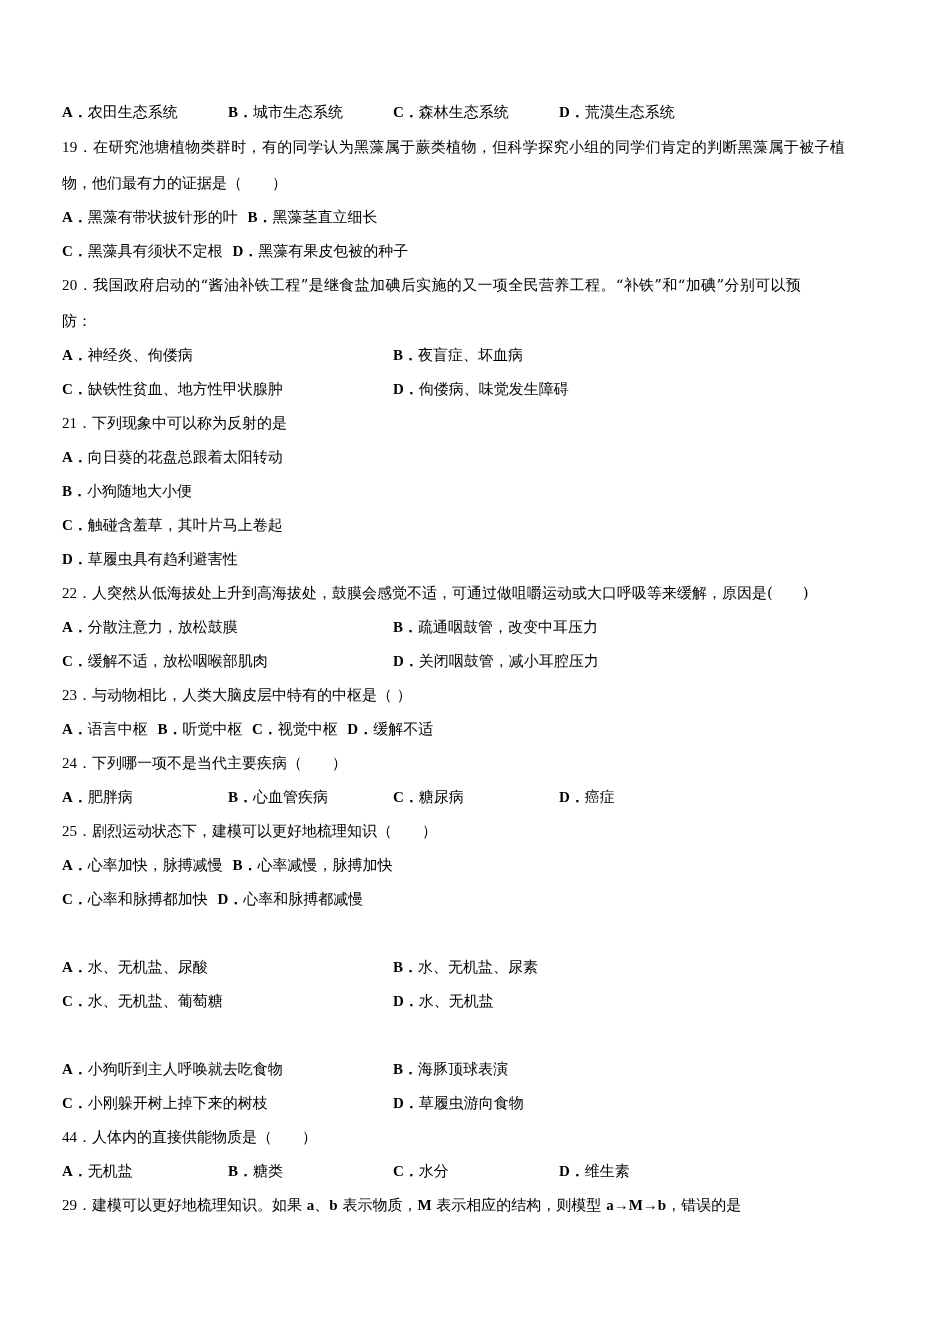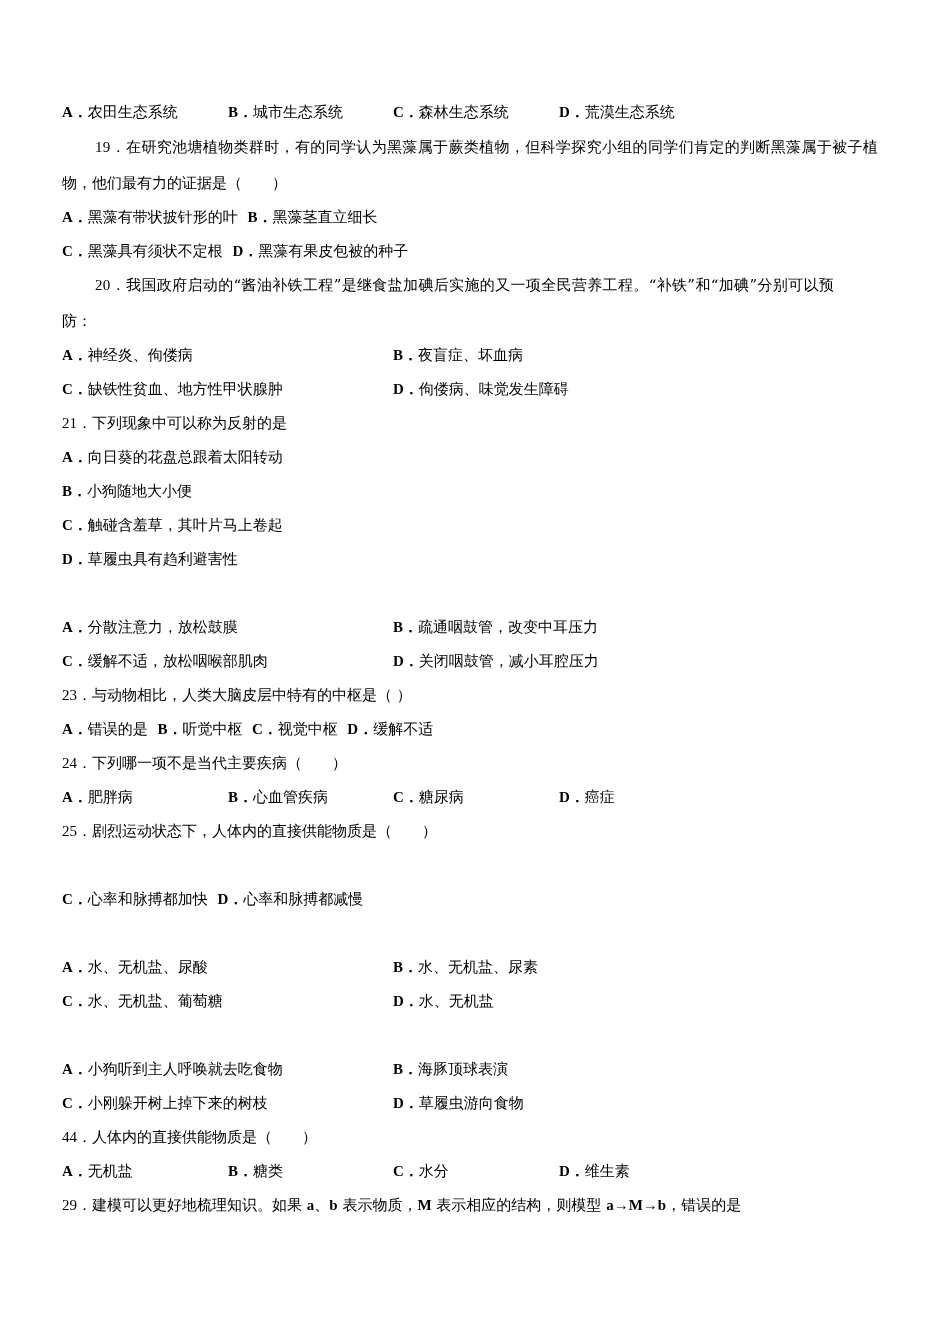--- a/index.html
+++ b/index.html
@@ -10,21 +10,21 @@
     font-size: 15px;
   }
   .page { position: absolute; left: 16px; top: 0; width: 950px; height: 1160px; }
   .line {
     position: absolute; left: 46px; white-space: nowrap;
     font-size: 15px; line-height: 20px; height: 20px;
   }
   .opt { position: absolute; top: 0; white-space: nowrap; }
   .letter { font-family: "Liberation Serif", serif; font-weight: bold; }
   .qnum { font-family: "Liberation Serif", serif; }
-  .just { letter-spacing: 0.35px; margin-left: 33px; }
+  .just { letter-spacing: 0.35px; }
 </style>
 </head>
 <body>
 
 <div class="page">
 
   <div class="line" style="top:102px">
     <span class="opt" style="left:0px"><span class="letter">A．</span><span>农田生态系统</span></span>
     <span class="opt" style="left:166px"><span class="letter">B．</span><span>城市生态系统</span></span>
     <span class="opt" style="left:331px"><span class="letter">C．</span><span>森林生态系统</span></span>
@@ -68,48 +68,54 @@
   <div class="line" style="top:481px">
     <span class="letter">B．</span><span>小狗随地大小便</span>
   </div>
   <div class="line" style="top:515px">
     <span class="letter">C．</span><span>触碰含羞草，其叶片马上卷起</span>
   </div>
   <div class="line" style="top:549px">
     <span class="letter">D．</span><span>草履虫具有趋利避害性</span>
   </div>
 
+  <div class="line" style="top:583px">
+    <span class="qnum">22．</span><span>人突然从低海拔处上升到高海拔处，鼓膜会感觉不适，可通过做咀嚼运动或大口呼吸等来缓解，原因是(　　)</span>
+  </div>
   <div class="line" style="top:617px">
     <span class="opt" style="left:0px"><span class="letter">A．</span><span>分散注意力，放松鼓膜</span></span>
     <span class="opt" style="left:331px"><span class="letter">B．</span><span>疏通咽鼓管，改变中耳压力</span></span>
   </div>
   <div class="line" style="top:651px">
     <span class="opt" style="left:0px"><span class="letter">C．</span><span>缓解不适，放松咽喉部肌肉</span></span>
     <span class="opt" style="left:331px"><span class="letter">D．</span><span>关闭咽鼓管，减小耳腔压力</span></span>
   </div>
 
   <div class="line" style="top:685px">
     <span class="qnum">23．</span><span>与动物相比，人类大脑皮层中特有的中枢是（ ）</span>
   </div>
   <div class="line" style="top:719px">
-    <span class="letter">A．</span><span>错误的是</span><span>&nbsp;&nbsp;</span><span class="letter">B．</span><span>听觉中枢</span><span>&nbsp;&nbsp;</span><span class="letter">C．</span><span>视觉中枢</span><span>&nbsp;&nbsp;</span><span class="letter">D．</span><span>缓解不适</span>
+    <span class="letter">A．</span><span>语言中枢</span><span>&nbsp;&nbsp;</span><span class="letter">B．</span><span>听觉中枢</span><span>&nbsp;&nbsp;</span><span class="letter">C．</span><span>视觉中枢</span><span>&nbsp;&nbsp;</span><span class="letter">D．</span><span>缓解不适</span>
   </div>
 
   <div class="line" style="top:753px">
     <span class="qnum">24．</span><span>下列哪一项不是当代主要疾病（　　）</span>
   </div>
   <div class="line" style="top:787px">
     <span class="opt" style="left:0px"><span class="letter">A．</span><span>肥胖病</span></span>
     <span class="opt" style="left:166px"><span class="letter">B．</span><span>心血管疾病</span></span>
     <span class="opt" style="left:331px"><span class="letter">C．</span><span>糖尿病</span></span>
     <span class="opt" style="left:497px"><span class="letter">D．</span><span>癌症</span></span>
   </div>
 
   <div class="line" style="top:821px">
-    <span class="qnum">25．</span><span>剧烈运动状态下，人体内的直接供能物质是（　　）</span>
+    <span class="qnum">25．</span><span>剧烈运动状态下，建模可以更好地梳理知识（　　）</span>
+  </div>
+  <div class="line" style="top:855px">
+    <span class="letter">A．</span><span>心率加快，脉搏减慢</span><span>&nbsp;&nbsp;</span><span class="letter">B．</span><span>心率减慢，脉搏加快</span>
   </div>
   <div class="line" style="top:889px">
     <span class="letter">C．</span><span>心率和脉搏都加快</span><span>&nbsp;&nbsp;</span><span class="letter">D．</span><span>心率和脉搏都减慢</span>
   </div>
 
   <div class="line" style="top:957px">
     <span class="opt" style="left:0px"><span class="letter">A．</span><span>水、无机盐、尿酸</span></span>
     <span class="opt" style="left:331px"><span class="letter">B．</span><span>水、无机盐、尿素</span></span>
   </div>
   <div class="line" style="top:991px">

